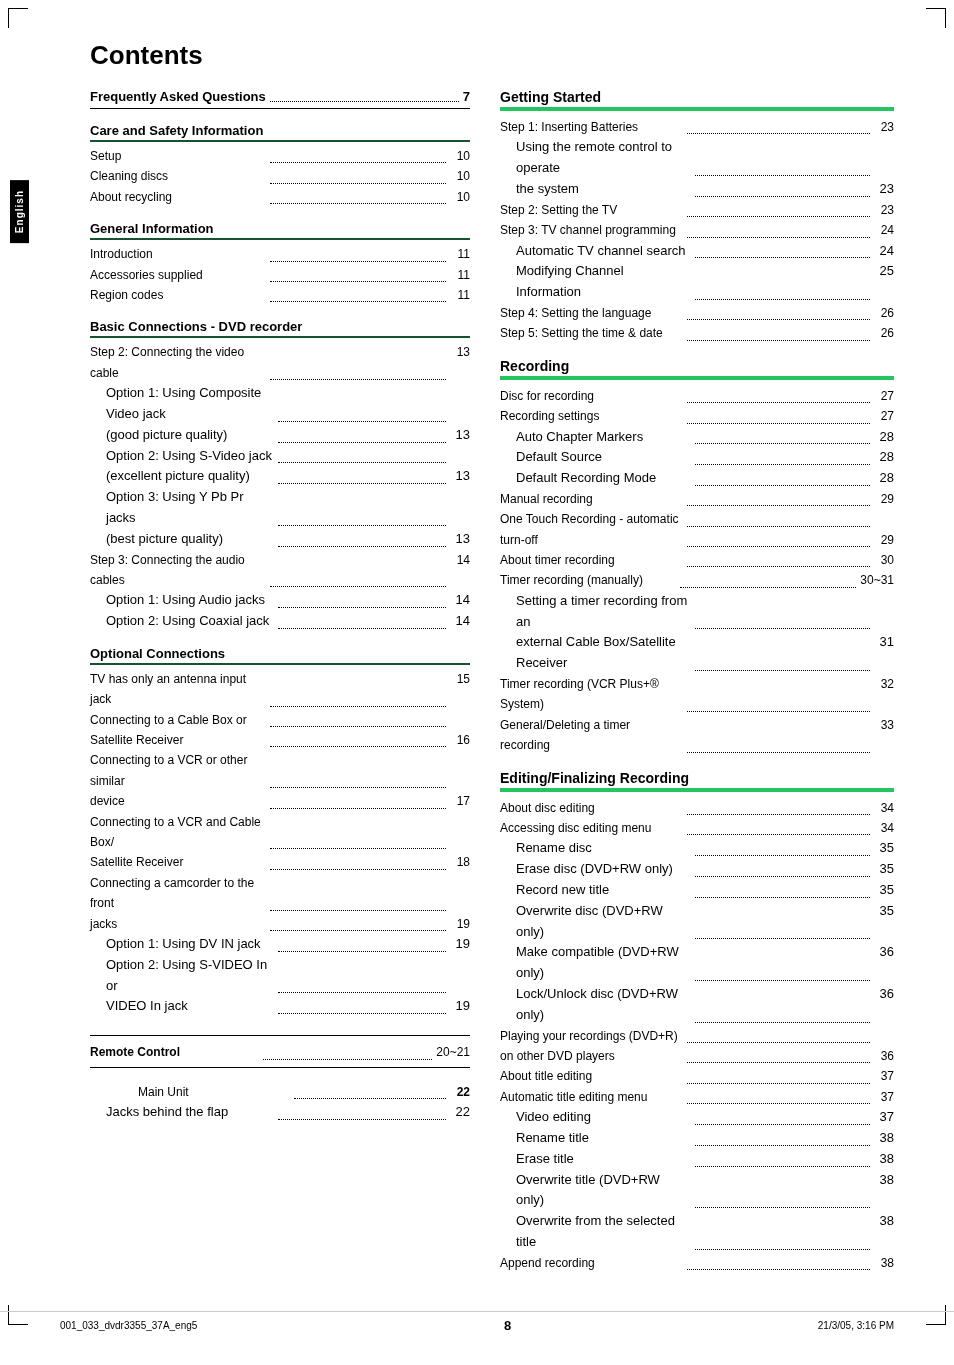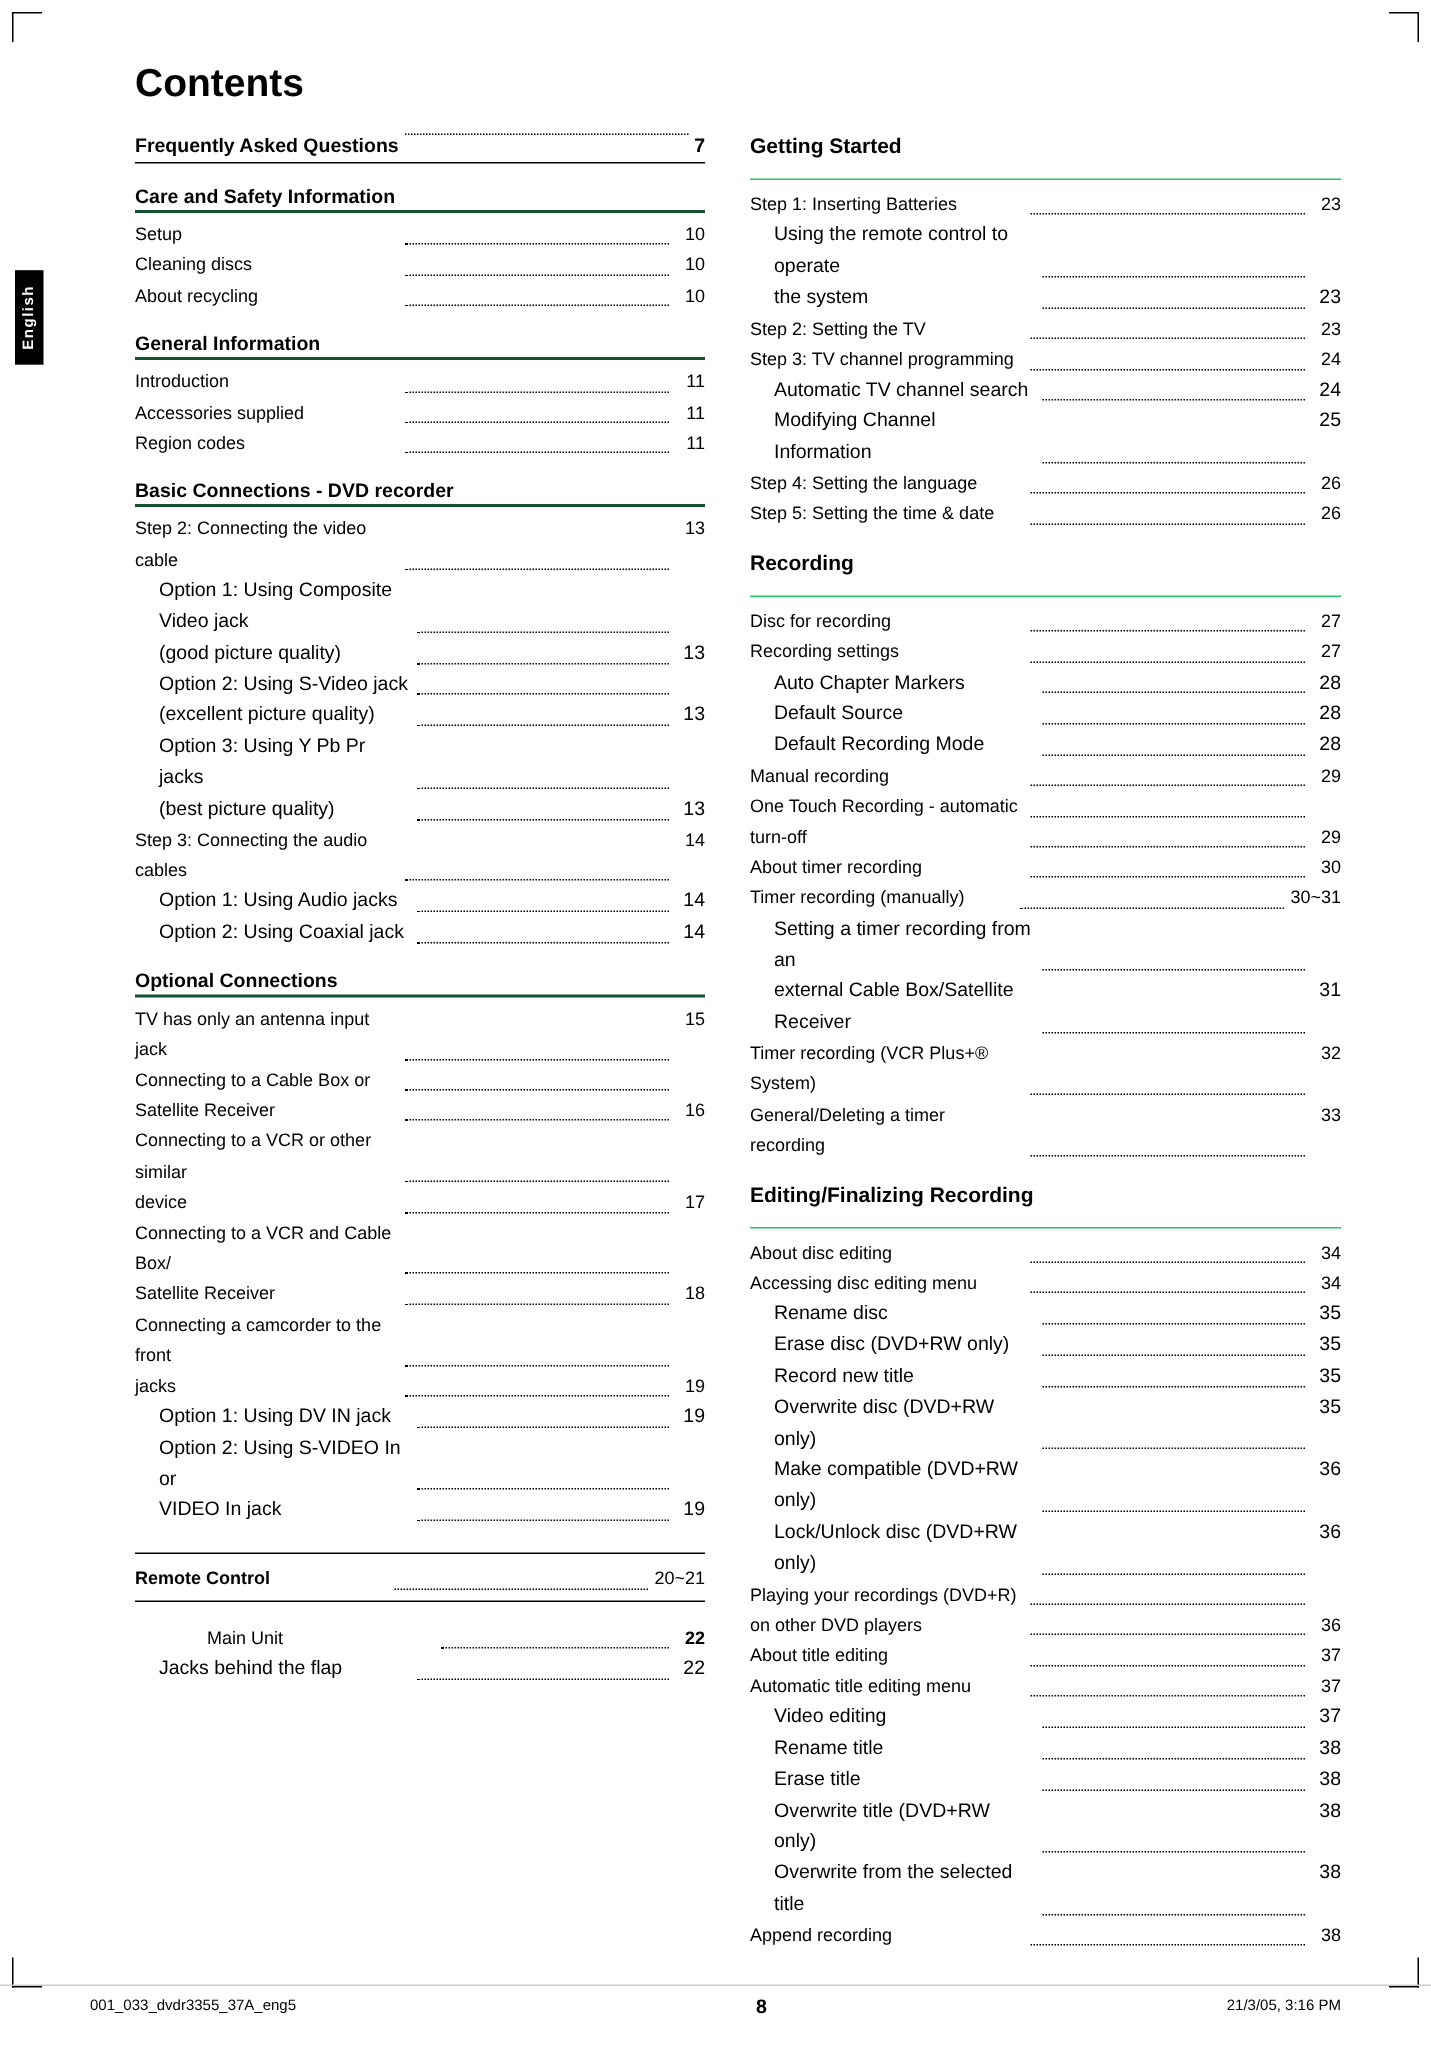--- a/index.html
+++ b/index.html
@@ -73,22 +73,22 @@
       font-weight: bold;
       font-size: 13px;
       margin-bottom: 4px;
       padding-bottom: 2px;
       border-bottom: 2px solid #14532d;
     }
     .section-title-large {
       font-weight: bold;
       font-size: 14px;
       margin-bottom: 6px;
-      padding-bottom: 14px;
-      border-bottom: 1px solid #22c55e;
+      padding-bottom: 2px;
+      border-bottom: 4px solid #22c55e;
     }
     .toc-entry {
       display: flex;
       justify-content: space-between;
       line-height: 1.7;
       font-size: 12px;
     }
     .toc-entry .entry-text {
       flex: 1;
     }
@@ -105,42 +105,42 @@
     .toc-entry-sub {
       padding-left: 16px;
       font-size: 13px;
       line-height: 1.6;
     }
 
     .frequently-line {
       font-weight: bold;
       font-size: 13px;
       display: flex;
-      align-items: flex-start;
+      align-items: flex-end;
       border-bottom: 1px solid #000;
       padding-bottom: 4px;
     }
     .frequently-line .f-text { font-weight: bold; }
     .frequently-line .f-dots {
       flex: 1;
       border-bottom: 1px dotted #000;
       margin: 0 4px 2px 4px;
     }
     .frequently-line .f-page { font-weight: bold; }
 
     
     .footer {
       position: absolute;
       bottom: 20px;
       left: 0;
       right: 0;
       display: flex;
       justify-content: space-between;
       align-items: center;
-      padding: 0 60px;
+      padding: 12px 60px;
       font-size: 10px;
       border-top: 1px solid #ccc;
       padding-top: 6px;
     }
     .footer-left { }
     .footer-center { font-weight: bold; font-size: 13px; }
     .footer-right { }
   </style>
 </head>
 <body>

